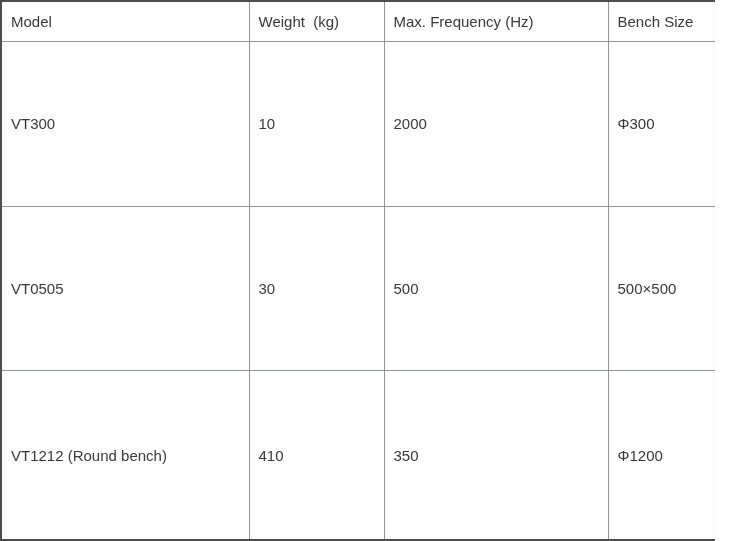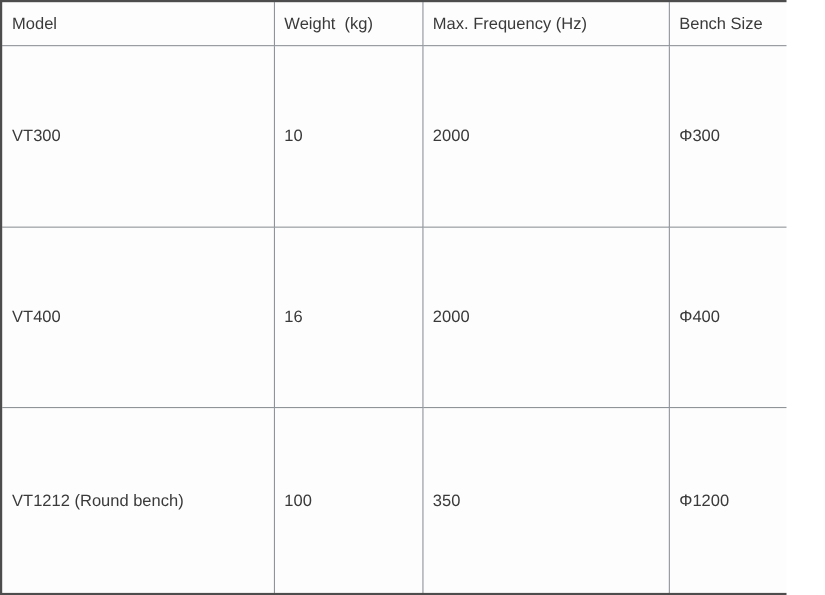--- a/index.html
+++ b/index.html
@@ -58,26 +58,26 @@
       </tr>
     </thead>
     <tbody>
         <tr>
           <td>VT300</td>
           <td>10</td>
           <td>2000</td>
           <td>Φ300</td>
         </tr>
         <tr>
-          <td>VT400</td>
-          <td>16</td>
-          <td>2000</td>
-          <td>Φ400</td>
+          <td>VT0505</td>
+          <td>30</td>
+          <td>500</td>
+          <td>500×500</td>
         </tr>
         <tr>
           <td>VT1212 (Round bench)</td>
-          <td>100</td>
+          <td>410</td>
           <td>350</td>
           <td>Φ1200</td>
         </tr>
       </tbody>
   </table>
 </div>
 
 </body></html>

